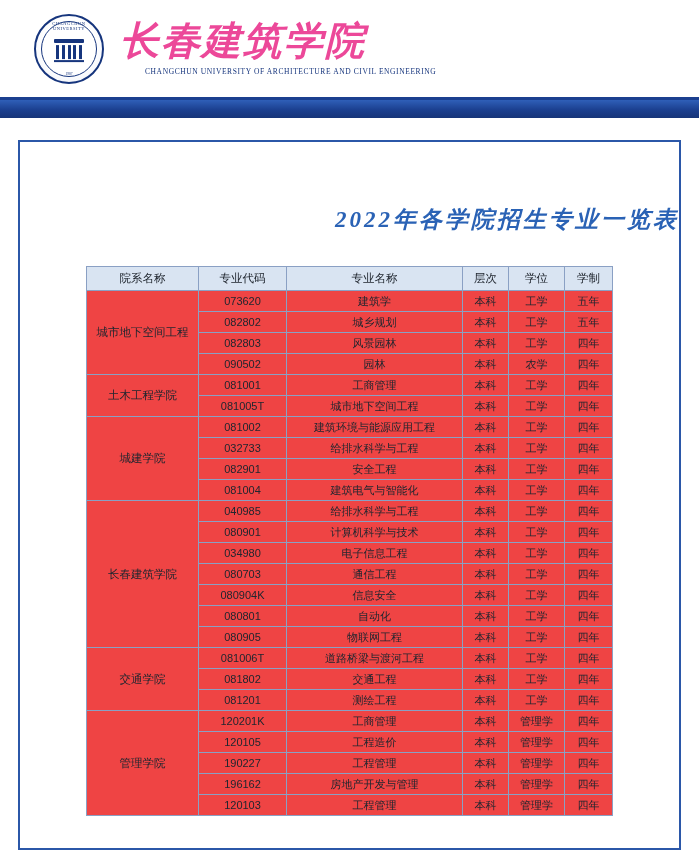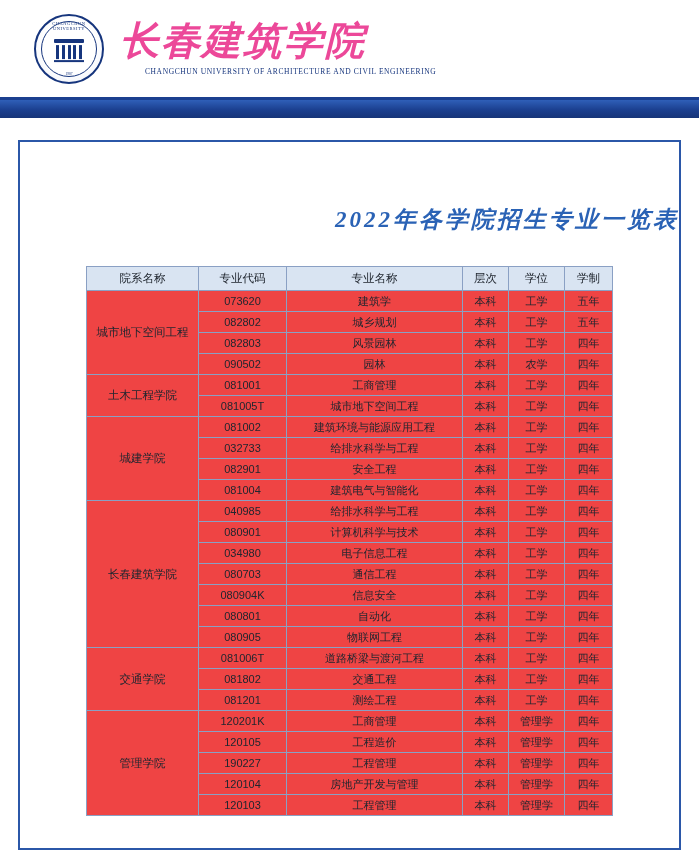--- a/index.html
+++ b/index.html
@@ -402,21 +402,21 @@
             <td>四年</td>
           </tr>
           <tr>
             <td>190227</td>
             <td>工程管理</td>
             <td>本科</td>
             <td>管理学</td>
             <td>四年</td>
           </tr>
           <tr>
-            <td>120104</td>
+            <td>196162</td>
             <td>房地产开发与管理</td>
             <td>本科</td>
             <td>管理学</td>
             <td>四年</td>
           </tr>
           <tr>
             <td>120103</td>
             <td>工程管理</td>
             <td>本科</td>
             <td>管理学</td>

